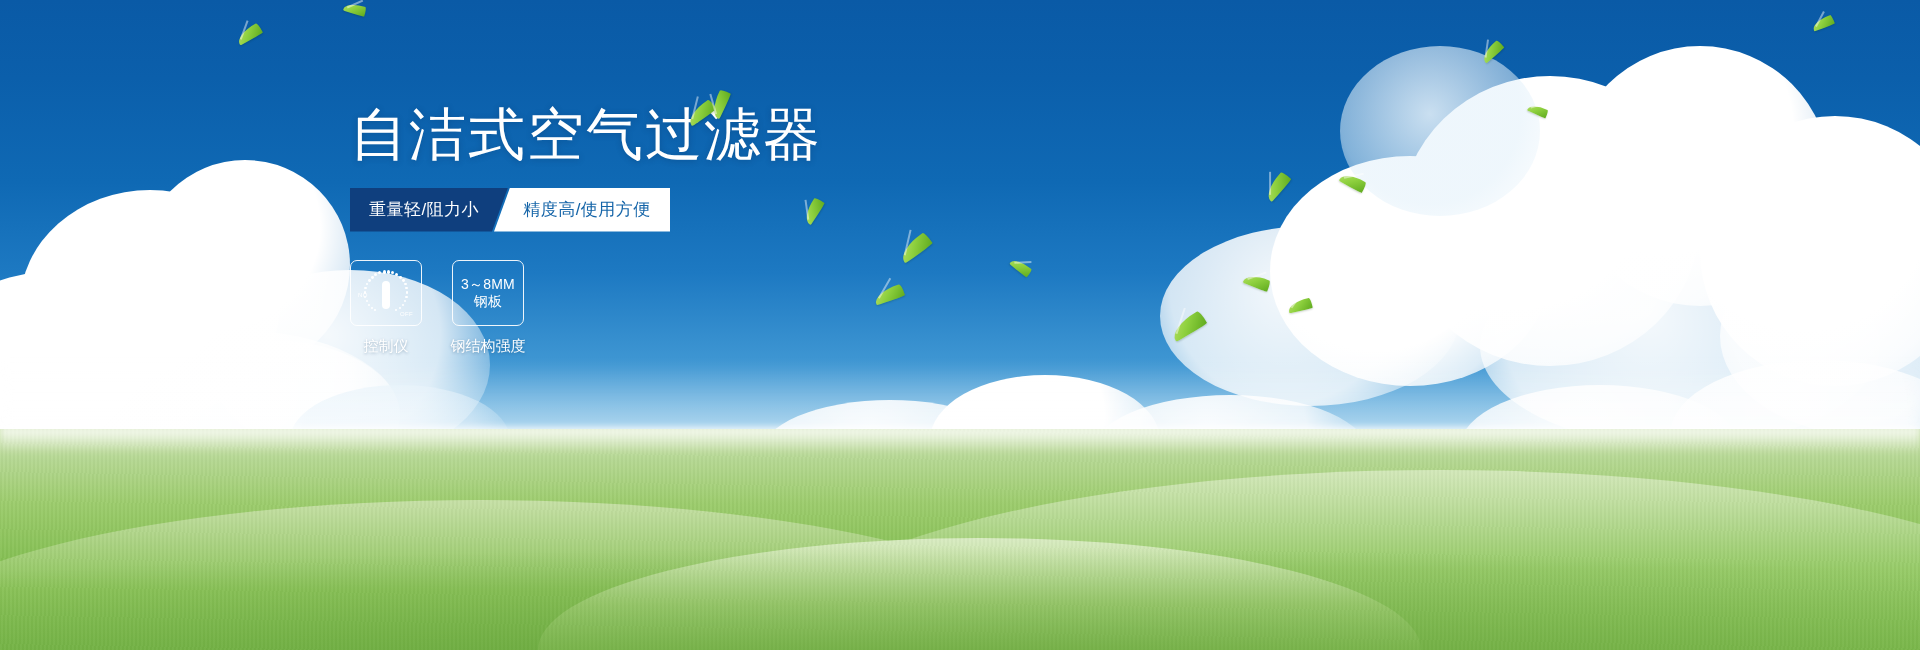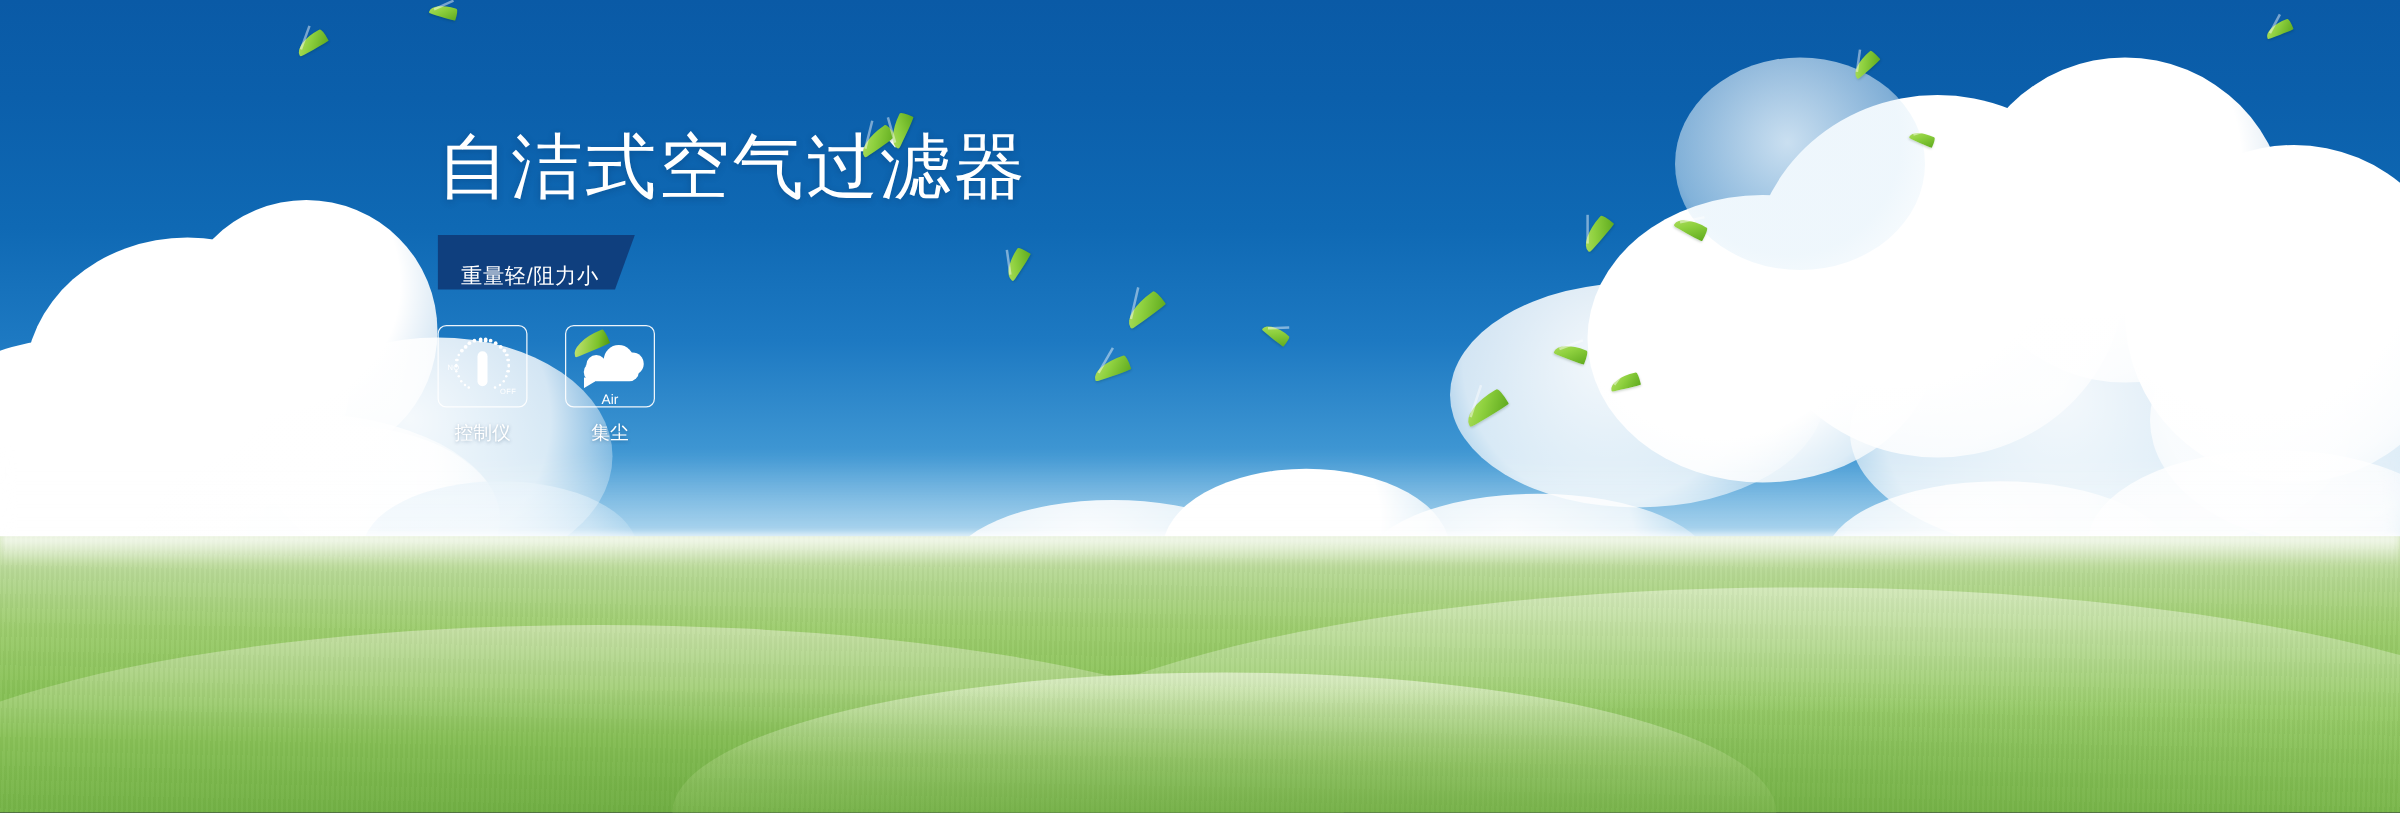--- a/index.html
+++ b/index.html
@@ -84,21 +84,21 @@
   .content{ position:absolute; left:350px; top:104px; width:620px; }
   .title{
     font-size:57px; line-height:1.08; color:#fff; letter-spacing:2px;
     font-weight:300; white-space:nowrap;
     text-shadow:0 1px 6px rgba(4,40,80,.28);
   }
   .title-leaves{ position:absolute; left:330px; top:-12px; width:60px; height:34px; }
 
   .badges{ display:flex; align-items:stretch; margin-top:22px; height:44px; width:322px; }
   .badge{
-    display:flex; align-items:flex-end; justify-content:center;
+    display:flex; align-items:center; justify-content:center;
     font-size:17px; letter-spacing:.5px; height:44px;
   }
   .badge-a{
     background:#0f3f7e; color:#ffffff; width:158px;
     clip-path:polygon(0 0, 100% 0, calc(100% - 16px) 100%, 0 100%);
     padding-right:10px;
   }
   .badge-b{
     background:#ffffff; color:#1464a8; width:176px; margin-left:-14px;
     clip-path:polygon(16px 0, 100% 0, 100% 100%, 0 100%);
@@ -226,20 +226,23 @@
 
     <div class="title">自洁式空气过滤器</div>
     <div class="title-leaves">
       <div class="leaf" style="left:6px;  top:14px; width:30px; height:13px; transform:rotate(-34deg);"></div>
       <div class="leaf" style="left:26px; top:6px;  width:28px; height:12px; transform:rotate(-64deg);"></div>
     </div>
 
     <div class="badges">
       <div class="badge badge-a">
         <span>重量轻/阻力小</span>
+      </div>
+      <div class="badge badge-b">
+        <span>精度高/使用方便</span>
       </div>
     </div>
 
     <div class="features">
 
       <div class="feature">
         <div class="fbox">
           <div class="gauge">
             <div class="dots" id="gauge-dots">
                 <div class="dot" style="left: 15.2px; top: 41.8865px; height: 1.8px; width: 1.8px;"></div>
@@ -272,31 +275,26 @@
             <div class="needle"></div>
             <span class="no">NO</span>
             <span class="off">OFF</span>
           </div>
         </div>
         <div class="flabel">控制仪</div>
       </div>
 
 
 
-
       <div class="feature">
         <div class="fbox">
-          <div class="airicon">
-            <div class="gleaf"></div>
-            <div class="c" style="left:22px; top:4px;  width:24px; height:24px;"></div>
-            <div class="c" style="left:36px; top:10px; width:18px; height:18px;"></div>
-            <div class="c" style="left:8px;  top:12px; width:16px; height:16px;"></div>
-            <div class="base"></div>
-            <div class="tail"></div>
-            <div class="label">Air</div>
+          <div class="fbox-text">
+            <div>3～8MM</div>
+            <div>钢板</div>
           </div>
         </div>
-        <div class="flabel">集尘</div>
+        <div class="flabel">钢结构强度</div>
       </div>
 
+
     </div>
   </div>
 </div>
 
 </body></html>

